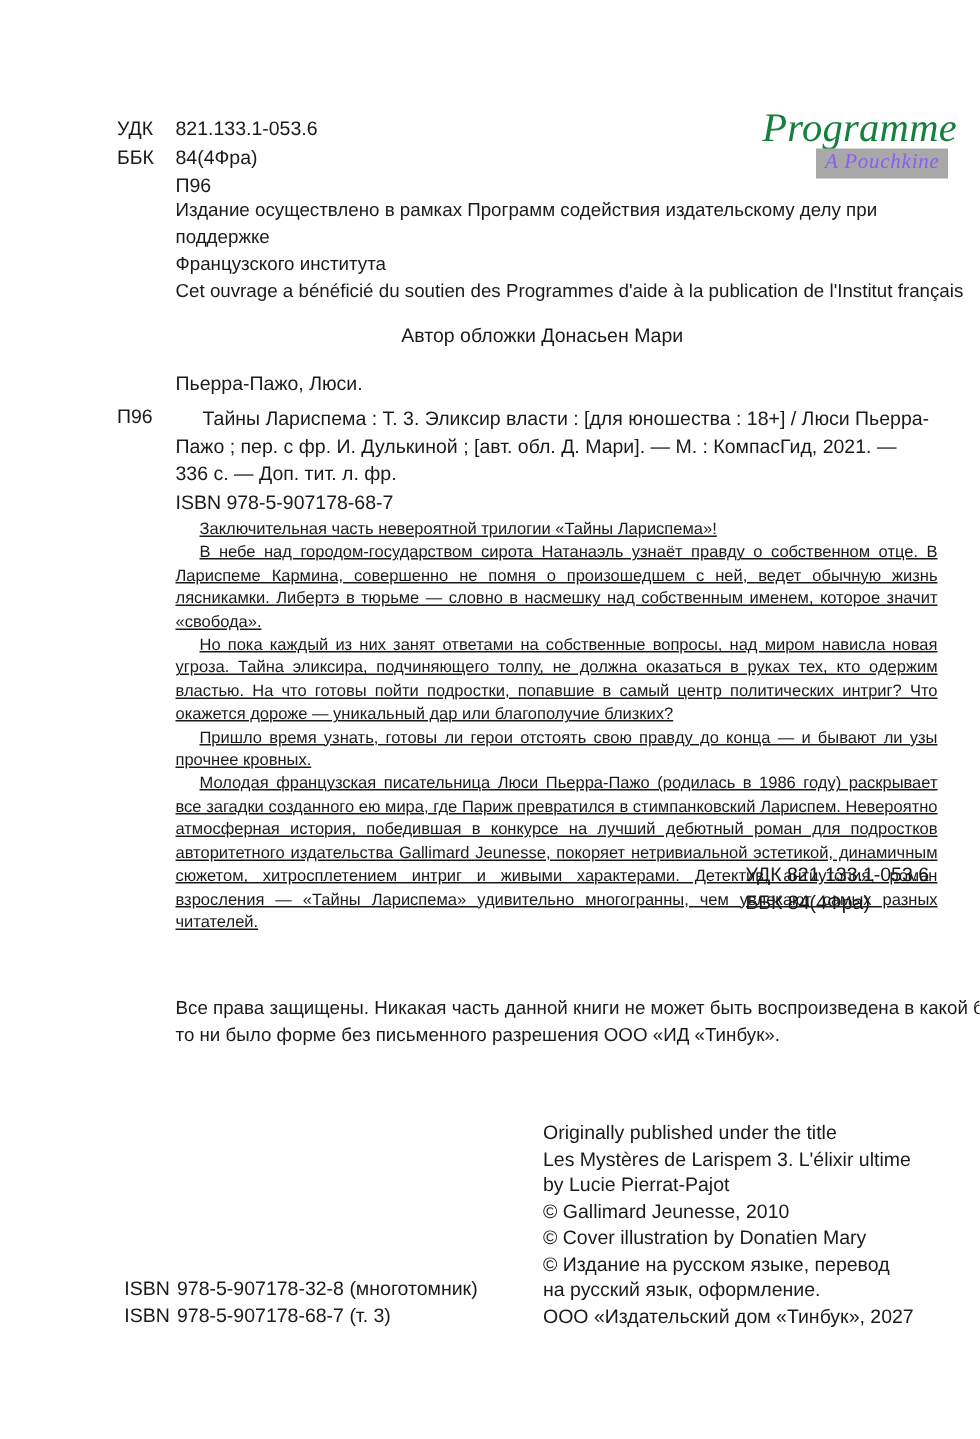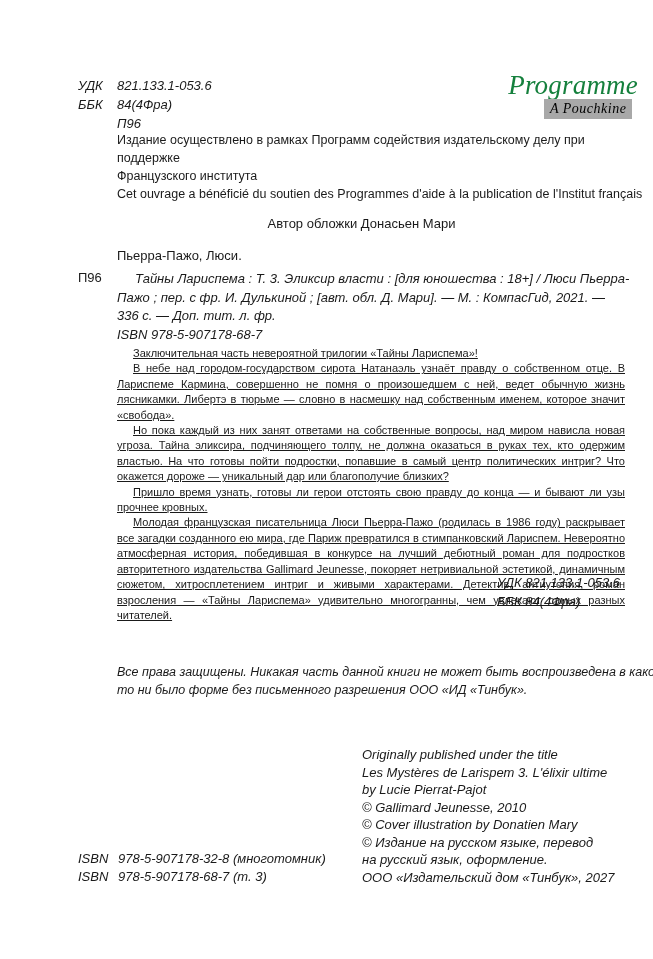--- a/index.html
+++ b/index.html
@@ -9,21 +9,21 @@
     }
     body {
       width: 653px;
       height: 959px;
       position: relative;
       overflow: hidden;
       color: #1a1a1a;
       font-family: "Liberation Sans", "DejaVu Sans", sans-serif;
     }
     .abs { position: absolute; }
-    .row { white-space: nowrap; font-style: italic; }
+    .row { white-space: nowrap; }
 
     
     .top-codes {
       left: 78px; top: 76px;
       font-size: 13px;
       line-height: 19px;
     }
     .top-codes .lbl { display: inline-block; width: 39px; }
     .top-codes .val { display: inline-block; }
     .top-codes .indent { padding-left: 39px; }
@@ -56,21 +56,21 @@
       width: 88px; height: 20px;
       background: #a8a8a8;
     }
     .logo .sig {
       position: absolute;
       left: 72px; top: 29px;
       font-family: "Liberation Serif", "DejaVu Serif", serif;
       font-style: italic;
       font-size: 14px;
       line-height: 20px;
-      color: #000000;
+      color: #8b5cf6;
       letter-spacing: 0.5px;
     }
 
     .cover-author {
       left: 0; top: 216px;
       width: 653px;
       text-align: center;
       font-size: 13px;
       padding-left: 70px;
       box-sizing: border-box;
@@ -116,21 +116,21 @@
       width: 520px;
       font-size: 12.5px;
       line-height: 18px;
     }
 
     .isbns {
       left: 78px; top: 850px;
       font-size: 13px;
       line-height: 18px;
     }
-    .isbns .lbl { display: inline-block; width: 40px; }
+    .isbns .lbl { display: inline-block; width: 40px; text-align: center; }
 
     .original {
       left: 362px; top: 746px;
       font-size: 13px;
       line-height: 17.5px;
     }
   </style>
 </head>
 <body>
 

